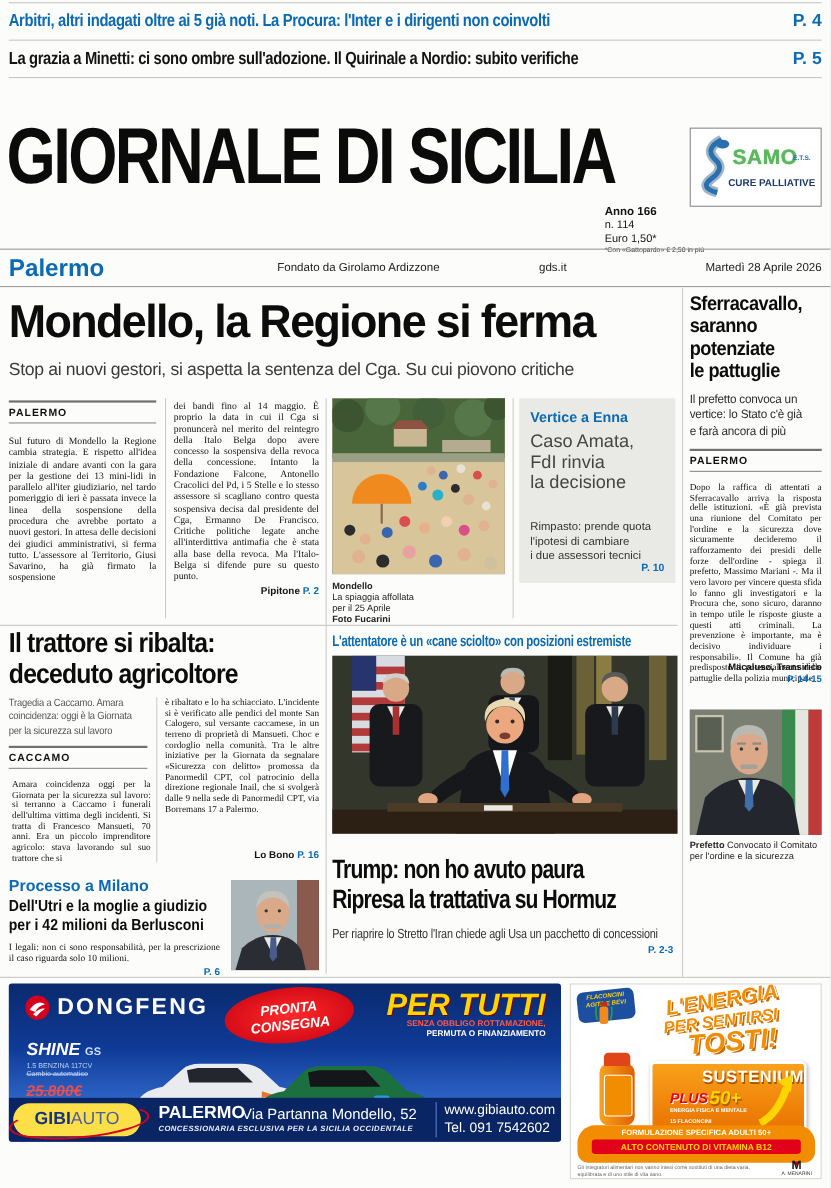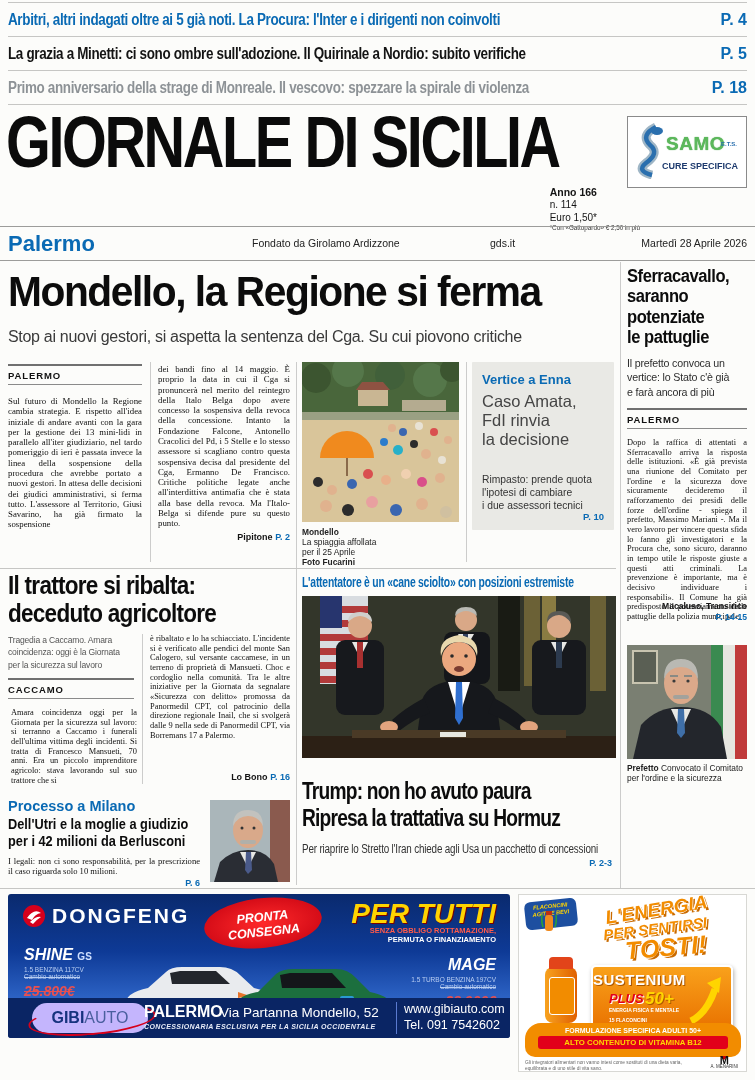--- a/index.html
+++ b/index.html
@@ -33,37 +33,33 @@
 
   <div class="abs" style="left:8px;top:2px;width:739px;border-top:1px solid #c6c6c4">
     <div class="teaser">
       <span class="t blue">Arbitri, altri indagati oltre ai 5 già noti. La Procura: l'Inter e i dirigenti non coinvolti</span>
       <span class="p">P. 4</span>
     </div>
     <div class="teaser">
       <span class="t" style="color:#141414">La grazia a Minetti: ci sono ombre sull'adozione. Il Quirinale a Nordio: subito verifiche</span>
       <span class="p">P. 5</span>
     </div>
-    <div class="teaser">
-      <span class="t gray">Primo anniversario della strage di Monreale. Il vescovo: spezzare la spirale di violenza</span>
-      <span class="p">P. 18</span>
-    </div>
   </div>
 
   <div class="abs cx b" style="left:6px;top:106px;font-size:72px;line-height:1;letter-spacing:-3px;transform:scaleX(.8);white-space:nowrap;color:#0b0b0b">GIORNALE DI SICILIA</div>
 
   <div class="abs" style="left:627px;top:116px;width:118px;height:70px;border:1.5px solid #8a8a8a;background:#fff">
     <svg class="abs" style="left:4px;top:6px" width="34" height="56" viewBox="0 0 34 56">
       <path d="M24 4 Q8 12 18 22 Q28 30 14 40 Q4 48 20 52" stroke="#9fb6c6" stroke-width="9" fill="none"></path>
       <path d="M24 4 Q8 12 18 22 Q28 30 14 40 Q4 48 20 52" stroke="#2a6fae" stroke-width="4.5" fill="none"></path>
       <ellipse cx="25" cy="8" rx="6" ry="4" fill="#2a6fae"></ellipse>
     </svg>
     <span class="abs b" style="left:38px;top:16px;font-size:19px;color:#5cb85c;letter-spacing:.5px;text-shadow:0 0 1px #3a9a3a">SAMO</span>
     <span class="abs b" style="left:93px;top:24px;font-size:6px;color:#2a6fae">E.T.S.</span>
-    <span class="abs b" style="left:34px;top:44px;font-size:9px;color:#1d3a6e">CURE SPECIFICA</span>
+    <span class="abs b" style="left:34px;top:44px;font-size:9px;color:#1d3a6e">CURE PALLIATIVE</span>
   </div>
 
   <div class="abs" style="right:115px;top:186px;text-align:left;line-height:1.25">
     <div class="b" style="font-size:10.5px">Anno 166</div>
     <div style="font-size:10px">n. 114</div>
     <div style="font-size:10px">Euro 1,50*</div>
     <div style="font-size:6.3px;color:#333">*Con «Gattopardo» € 2,50 in più</div>
   </div>
 
   <div class="abs" style="left:0;top:226px;width:755px;height:33px;border-top:1px solid #9c9c9a;border-bottom:1px solid #9c9c9a">
@@ -304,27 +300,20 @@
 
     <div class="abs" style="left:16px;top:52px">
       <span class="b i" style="font-size:16px;color:#fff">SHINE</span>
       <span class="b" style="font-size:10px;color:#cfe0ff">GS</span>
       <div style="font-size:6.5px;color:#b8cdf2;margin-top:2px">1.5 BENZINA 117CV</div>
       <div style="font-size:6.5px;color:#b8cdf2;text-decoration:line-through">Cambio automatico</div>
       <div class="b i" style="font-size:14px;color:#e85050;text-decoration:line-through;margin-top:3px">25.800€</div>
       <div class="b i" style="font-size:19px;color:#ffd400">18.900€</div>
     </div>
 
-    <div class="abs" style="right:14px;top:62px;text-align:right">
-      <span class="b i" style="font-size:16px;color:#fff">MAGE</span>
-      <div style="font-size:6.5px;color:#b8cdf2;margin-top:2px">1.5 TURBO BENZINA 197CV</div>
-      <div style="font-size:6.5px;color:#b8cdf2;text-decoration:line-through">Cambio automatico</div>
-      <div class="b i" style="font-size:14px;color:#e85050;text-decoration:line-through;margin-top:3px">28.900€</div>
-      <div class="b i" style="font-size:19px;color:#ffd400">23.900€</div>
-    </div>
 
     <svg class="abs" style="left:108px;top:58px" width="170" height="78" viewBox="0 0 170 78">
       <path d="M8 54 Q10 40 32 36 L50 20 Q55 15 66 15 L104 15 Q116 15 124 23 L138 36 Q158 40 161 52 L161 60 L8 60 Z" fill="#e9ebee"></path>
       <path d="M54 21 L64 19 L100 19 L114 32 L56 32 Z" fill="#23262c"></path>
       <path d="M122 40 L134 44 L122 46 Z" fill="#e8742a"></path>
       <circle cx="40" cy="58" r="11" fill="#0c0c0c"></circle>
         <circle cx="40" cy="58" r="4.5" fill="#777"></circle>
       <circle cx="130" cy="58" r="11" fill="#0c0c0c"></circle>
         <circle cx="130" cy="58" r="4.5" fill="#777"></circle>
     </svg>
@@ -337,21 +326,21 @@
       <circle cx="138" cy="60" r="12" fill="#0c0c0c"></circle>
         <circle cx="138" cy="60" r="5" fill="#666"></circle>
       <rect x="116" y="40" width="14" height="5" rx="2" fill="#2a9ad4"></rect>
     </svg>
 
     <div class="abs b i" style="left:16px;top:116px;font-size:10px;color:#ffd400">E DA OGGI...</div>
     <div class="abs b i" style="left:16px;top:126px;font-size:10px;color:#ffd400">GARANZIA 7 ANNI/200.000Km</div>
     <div class="abs b i" style="right:16px;top:120px;font-size:7px;color:#ffd400">PREZZO GARANTITO FINO AL 30/04/2026</div>
 
     <div class="abs" style="left:0;bottom:0;width:502px;height:40px;background:#0a2564">
-      <div class="abs" style="left:24px;top:5px;width:116px;height:30px;background:#c4b5fd;border-radius:15px;text-align:center;line-height:30px">
+      <div class="abs" style="left:4px;top:5px;width:116px;height:30px;background:#fde047;border-radius:15px;text-align:center;line-height:30px">
         <span class="b" style="font-size:16px;color:#16337e">GIBI</span><span style="font-size:16px;color:#4a5f9e">AUTO</span>
         <div class="abs" style="left:-4px;top:2px;width:124px;height:26px;border:2px solid #d6001c;border-radius:50%;border-top-color:transparent;transform:rotate(-5deg)"></div>
       </div>
       <span class="abs b" style="left:136px;top:5px;font-size:16px;color:#fff">PALERMO</span>
       <span class="abs" style="left:212px;top:7px;font-size:13.5px;color:#fff">Via Partanna Mondello, 52</span>
       <span class="abs b i" style="left:136px;top:25px;font-size:7px;color:#e8ecf8;letter-spacing:.4px">CONCESSIONARIA ESCLUSIVA PER LA SICILIA OCCIDENTALE</span>
       <div class="abs" style="left:388px;top:4px;width:1px;height:32px;background:#5a7ad0"></div>
       <span class="abs" style="left:396px;top:4px;font-size:12.5px;color:#fff">www.gibiauto.com</span>
       <span class="abs" style="left:396px;top:20px;font-size:12.5px;color:#fff">Tel. 091 7542602</span>
     </div>
@@ -375,21 +364,21 @@
     <span class="abs b i" style="left:106px;top:38px;font-size:25px;color:#f28c00;transform:rotate(-5deg);
           text-shadow:-1px -1px 0 #fff,1px -1px 0 #fff,-1px 1px 0 #fff,2px 2px 0 #c96a00">TOSTI!</span>
 
     <div class="abs" style="left:26px;top:72px;width:32px;height:56px;background:linear-gradient(90deg,#f7a21f,#e06000);border-radius:8px">
       <div class="abs" style="left:4px;top:-10px;width:24px;height:12px;background:#e2441a;border-radius:4px 4px 0 0"></div>
       <div class="abs" style="left:4px;top:10px;width:24px;height:36px;background:#f28c00;border-radius:3px;border:1px solid #fff"></div>
     </div>
 
     <div class="abs" style="left:72px;top:70px;width:138px;height:62px;background:linear-gradient(180deg,#f9a11b,#e97200);
          border:2px solid #fff;border-radius:5px;box-shadow:1px 2px 4px rgba(0,0,0,.3)">
-      <div class="b" style="font-size:15px;color:#fff;text-align:left;margin-top:4px;letter-spacing:.5px;text-shadow:1px 1px 0 #a85500">SUSTENIUM</div>
+      <div class="b" style="font-size:15px;color:#fff;text-align:right;margin-top:4px;letter-spacing:.5px;text-shadow:1px 1px 0 #a85500">SUSTENIUM</div>
       <span class="abs b i" style="left:16px;top:24px;font-size:13px;color:#e2001a;text-shadow:1px 1px 0 #fff">PLUS</span>
       <span class="abs b i" style="left:52px;top:22px;font-size:17px;color:#ffd500;text-shadow:1px 1px 0 #b05a00">50+</span>
       <div class="abs b" style="left:16px;top:40px;font-size:5px;color:#fff">ENERGIA FISICA E MENTALE</div>
       <div class="abs b" style="left:16px;top:50px;font-size:5px;color:#fff">15 FLACONCINI</div>
       <svg class="abs" style="right:4px;top:6px" width="40" height="52" viewBox="0 0 40 52">
         <path d="M4 48 Q20 40 28 16" stroke="#ffd500" stroke-width="7" fill="none"></path>
         <path d="M20 10 L34 4 L32 20 Z" fill="#ffd500"></path>
       </svg>
     </div>
 

